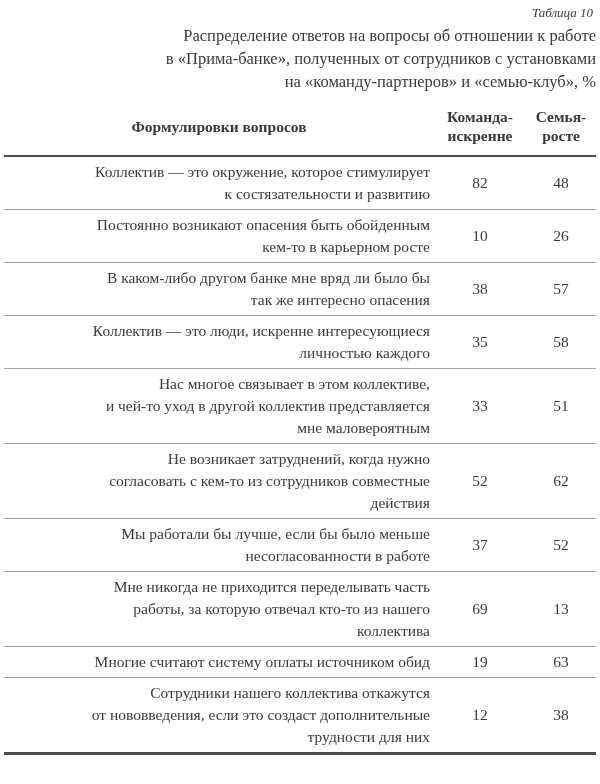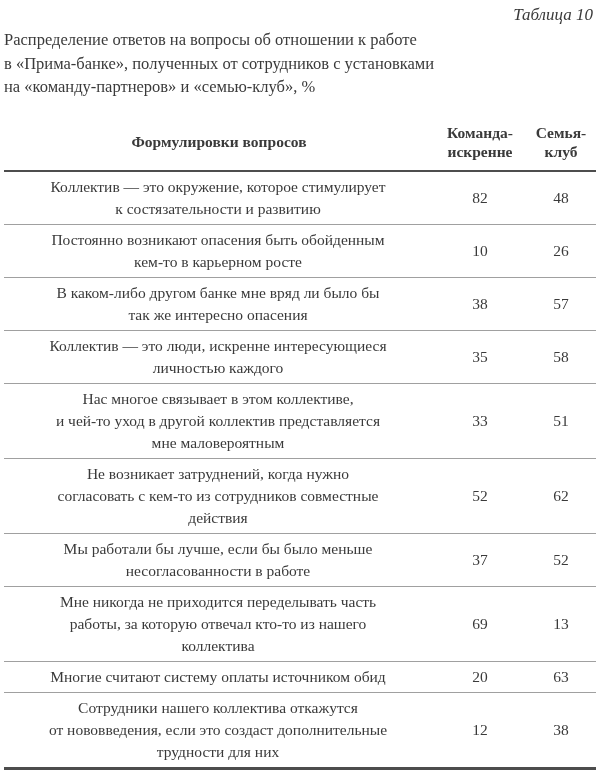--- a/index.html
+++ b/index.html
@@ -13,30 +13,30 @@
     color: #3a3a3a;
   }
   .page {
     box-sizing: border-box;
     width: 600px;
     padding: 5px 4px 0 4px;
   }
   .table-caption {
     text-align: right;
     font-style: italic;
-    font-size: 17px;
+    font-size: 13px;
     line-height: 1.2;
     padding-right: 3px;
   }
   .table-title {
-    text-align: left;
+    text-align: right;
     font-size: 16.5px;
     line-height: 1.42;
     white-space: pre-line;
-    margin: 3px 0 16px 0;
+    margin: 3px 0 5px 0;
   }
   table.data-table {
     width: 100%;
     border-collapse: collapse;
     font-size: 15.5px;
   }
   col.c-q   { width: auto; }
   col.c-v1  { width: 92px; }
   col.c-v2  { width: 70px; }
   thead th {
@@ -50,21 +50,21 @@
   thead tr {
     border-bottom: 2.5px solid #4d4d4d;
   }
   tbody tr {
     border-bottom: 1px solid #a0a0a0;
   }
   tbody tr:last-child {
     border-bottom: 3.5px solid #4d4d4d;
   }
   td.q-cell {
-    text-align: center;
+    text-align: right;
     vertical-align: middle;
     padding: 4px 4px 4px 2px;
     line-height: 1.42;
     white-space: pre-line;
   }
   td.v-cell {
     text-align: center;
     vertical-align: middle;
     padding: 4px 2px;
   }
@@ -85,21 +85,21 @@
       <col class="c-q">
       <col class="c-v1">
       <col class="c-v2">
     </colgroup>
     <thead>
       <tr>
         <th>Формулировки вопросов</th>
         <th>Команда-
 искренне</th>
         <th>Семья-
-клуб</th>
+росте</th>
       </tr>
     </thead>
     <tbody>
         <tr>
           <td class="q-cell">Коллектив — это окружение, которое стимулирует
 к состязательности и развитию</td>
           <td class="v-cell">82</td>
           <td class="v-cell">48</td>
         </tr>
         <tr>
@@ -142,21 +142,21 @@
         </tr>
         <tr>
           <td class="q-cell">Мне никогда не приходится переделывать часть
 работы, за которую отвечал кто-то из нашего
 коллектива</td>
           <td class="v-cell">69</td>
           <td class="v-cell">13</td>
         </tr>
         <tr>
           <td class="q-cell">Многие считают систему оплаты источником обид</td>
-          <td class="v-cell">20</td>
+          <td class="v-cell">19</td>
           <td class="v-cell">63</td>
         </tr>
         <tr>
           <td class="q-cell">Сотрудники нашего коллектива откажутся
 от нововведения, если это создаст дополнительные
 трудности для них</td>
           <td class="v-cell">12</td>
           <td class="v-cell">38</td>
         </tr>
       </tbody>

